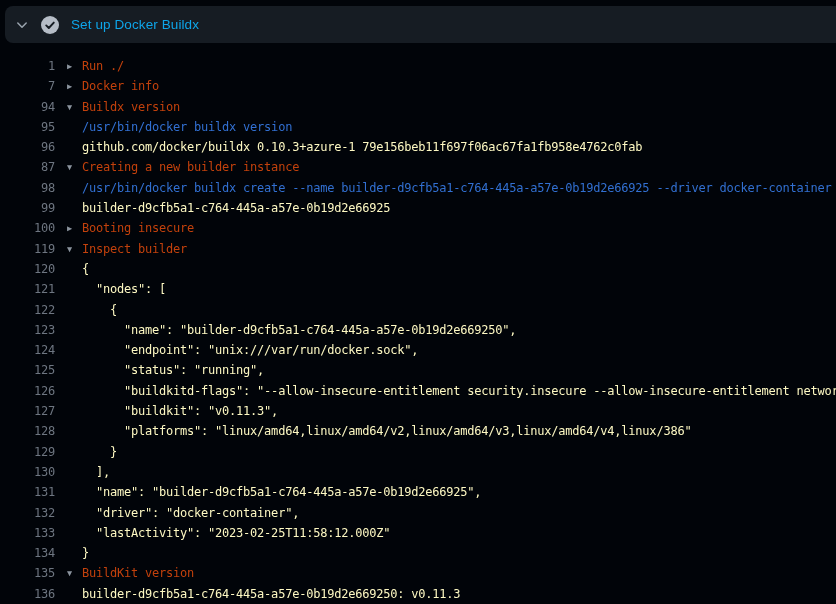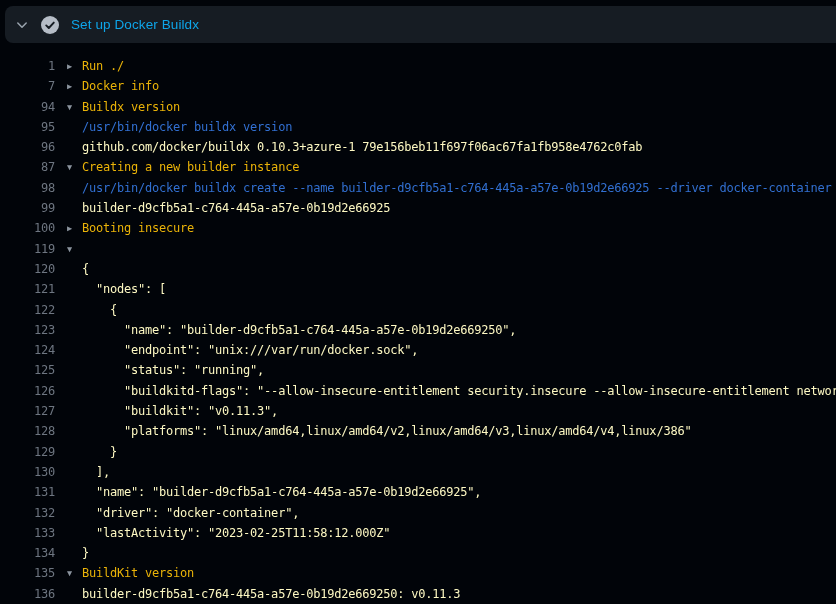--- a/index.html
+++ b/index.html
@@ -59,21 +59,21 @@
     cursor: pointer;
   }
   .arrow {
     width: 27px; min-width: 27px;
     padding-left: 12px;
     color: #8b949e;
     font-size: 8.5px;
     line-height: 20.3px;
   }
   .text { color: #fef9c3; }
-  .text.group_collapsed, .text.group_expanded { color: #eab308; }
+  .text.group_collapsed, .text.group_expanded { color: #c2410c; }
   .text.command { color: #3270d2; }
 </style>
 </head>
 <body>
 
 <div class="stage">
 
   <div class="step-header">
     <span class="chev-box">
       <svg width="14" height="14" viewBox="0 0 16 16">
@@ -92,21 +92,21 @@
   <div class="log-body">
       <div class="row grp"><span class="num">1</span><span class="arrow">▶</span><span class="text group_collapsed">Run ./</span></div>
       <div class="row grp"><span class="num">7</span><span class="arrow">▶</span><span class="text group_collapsed">Docker info</span></div>
       <div class="row grp"><span class="num">94</span><span class="arrow">▼</span><span class="text group_expanded">Buildx version</span></div>
       <div class="row"><span class="num">95</span><span class="arrow"></span><span class="text command">/usr/bin/docker buildx version</span></div>
       <div class="row"><span class="num">96</span><span class="arrow"></span><span class="text output">github.com/docker/buildx 0.10.3+azure-1 79e156beb11f697f06ac67fa1fb958e4762c0fab</span></div>
       <div class="row grp"><span class="num">87</span><span class="arrow">▼</span><span class="text group_expanded">Creating a new builder instance</span></div>
       <div class="row"><span class="num">98</span><span class="arrow"></span><span class="text command">/usr/bin/docker buildx create --name builder-d9cfb5a1-c764-445a-a57e-0b19d2e66925 --driver docker-container</span></div>
       <div class="row"><span class="num">99</span><span class="arrow"></span><span class="text output">builder-d9cfb5a1-c764-445a-a57e-0b19d2e66925</span></div>
       <div class="row grp"><span class="num">100</span><span class="arrow">▶</span><span class="text group_collapsed">Booting insecure</span></div>
-      <div class="row grp"><span class="num">119</span><span class="arrow">▼</span></div>
+      <div class="row grp"><span class="num">119</span><span class="arrow">▼</span><span class="text group_expanded">Inspect builder</span></div>
       <div class="row"><span class="num">120</span><span class="arrow"></span><span class="text output">{</span></div>
       <div class="row"><span class="num">121</span><span class="arrow"></span><span class="text output">  "nodes": [</span></div>
       <div class="row"><span class="num">122</span><span class="arrow"></span><span class="text output">    {</span></div>
       <div class="row"><span class="num">123</span><span class="arrow"></span><span class="text output">      "name": "builder-d9cfb5a1-c764-445a-a57e-0b19d2e669250",</span></div>
       <div class="row"><span class="num">124</span><span class="arrow"></span><span class="text output">      "endpoint": "unix:///var/run/docker.sock",</span></div>
       <div class="row"><span class="num">125</span><span class="arrow"></span><span class="text output">      "status": "running",</span></div>
       <div class="row"><span class="num">126</span><span class="arrow"></span><span class="text output">      "buildkitd-flags": "--allow-insecure-entitlement security.insecure --allow-insecure-entitlement network.host",</span></div>
       <div class="row"><span class="num">127</span><span class="arrow"></span><span class="text output">      "buildkit": "v0.11.3",</span></div>
       <div class="row"><span class="num">128</span><span class="arrow"></span><span class="text output">      "platforms": "linux/amd64,linux/amd64/v2,linux/amd64/v3,linux/amd64/v4,linux/386"</span></div>
       <div class="row"><span class="num">129</span><span class="arrow"></span><span class="text output">    }</span></div>

